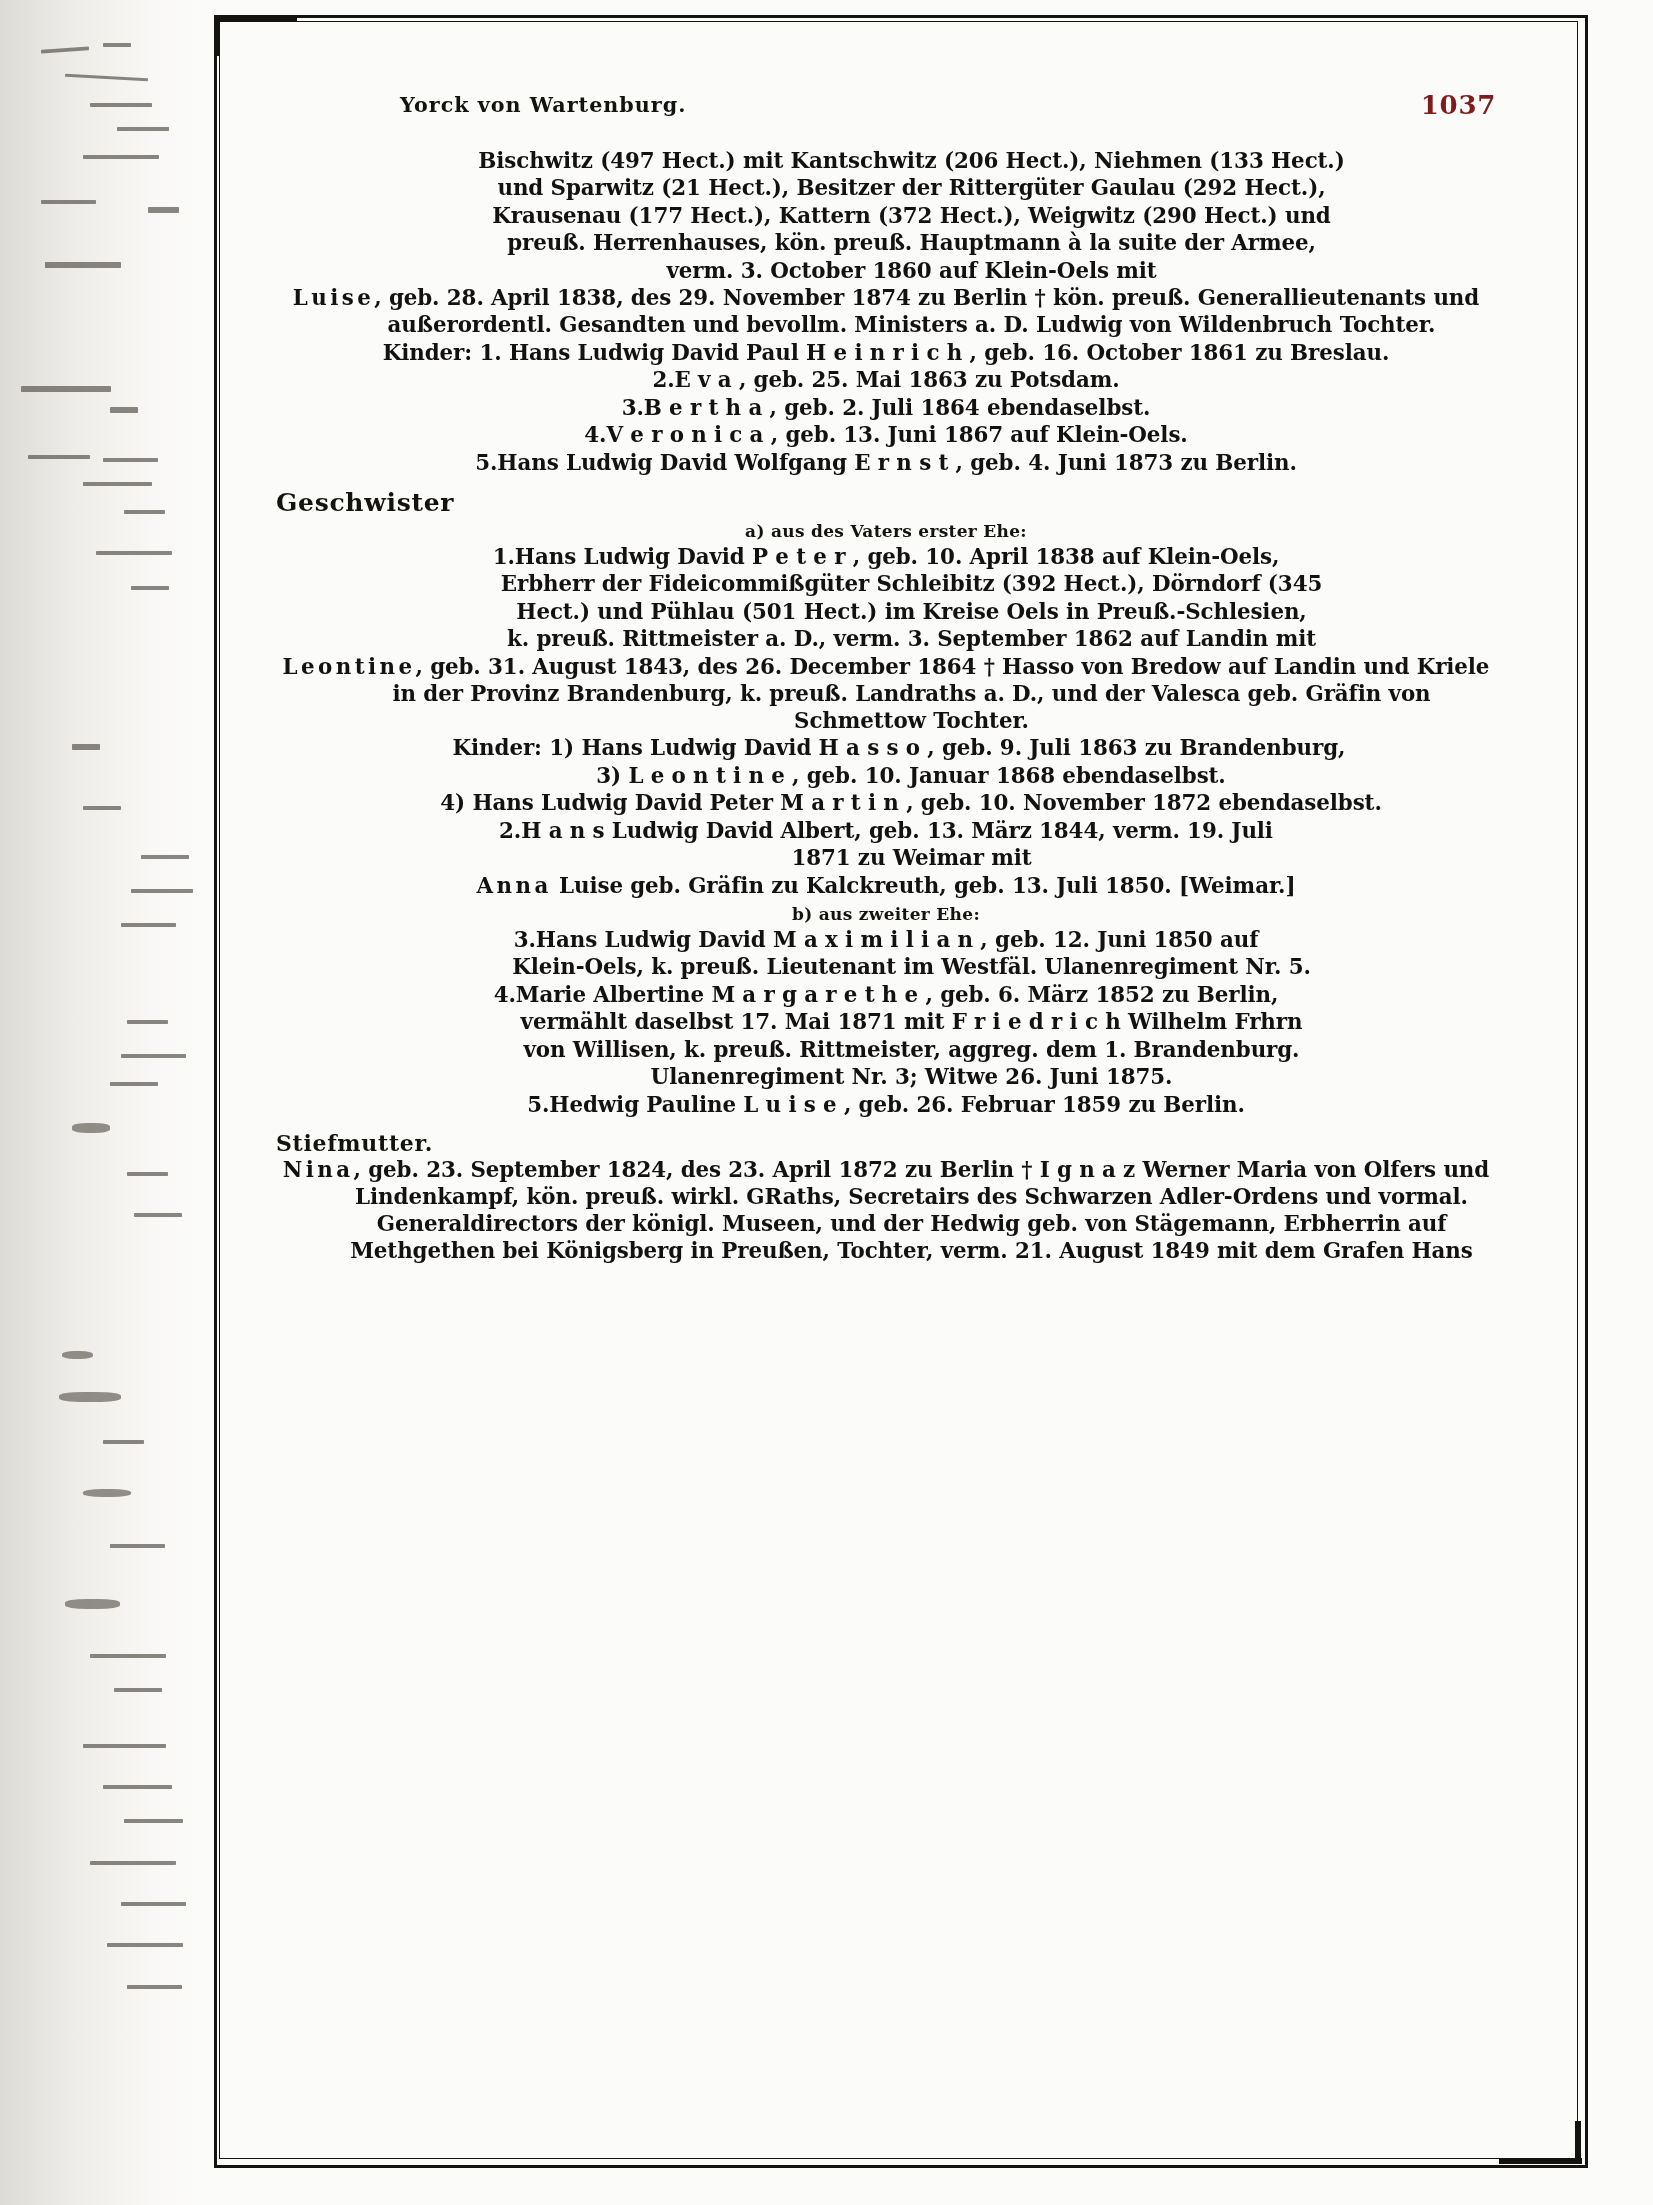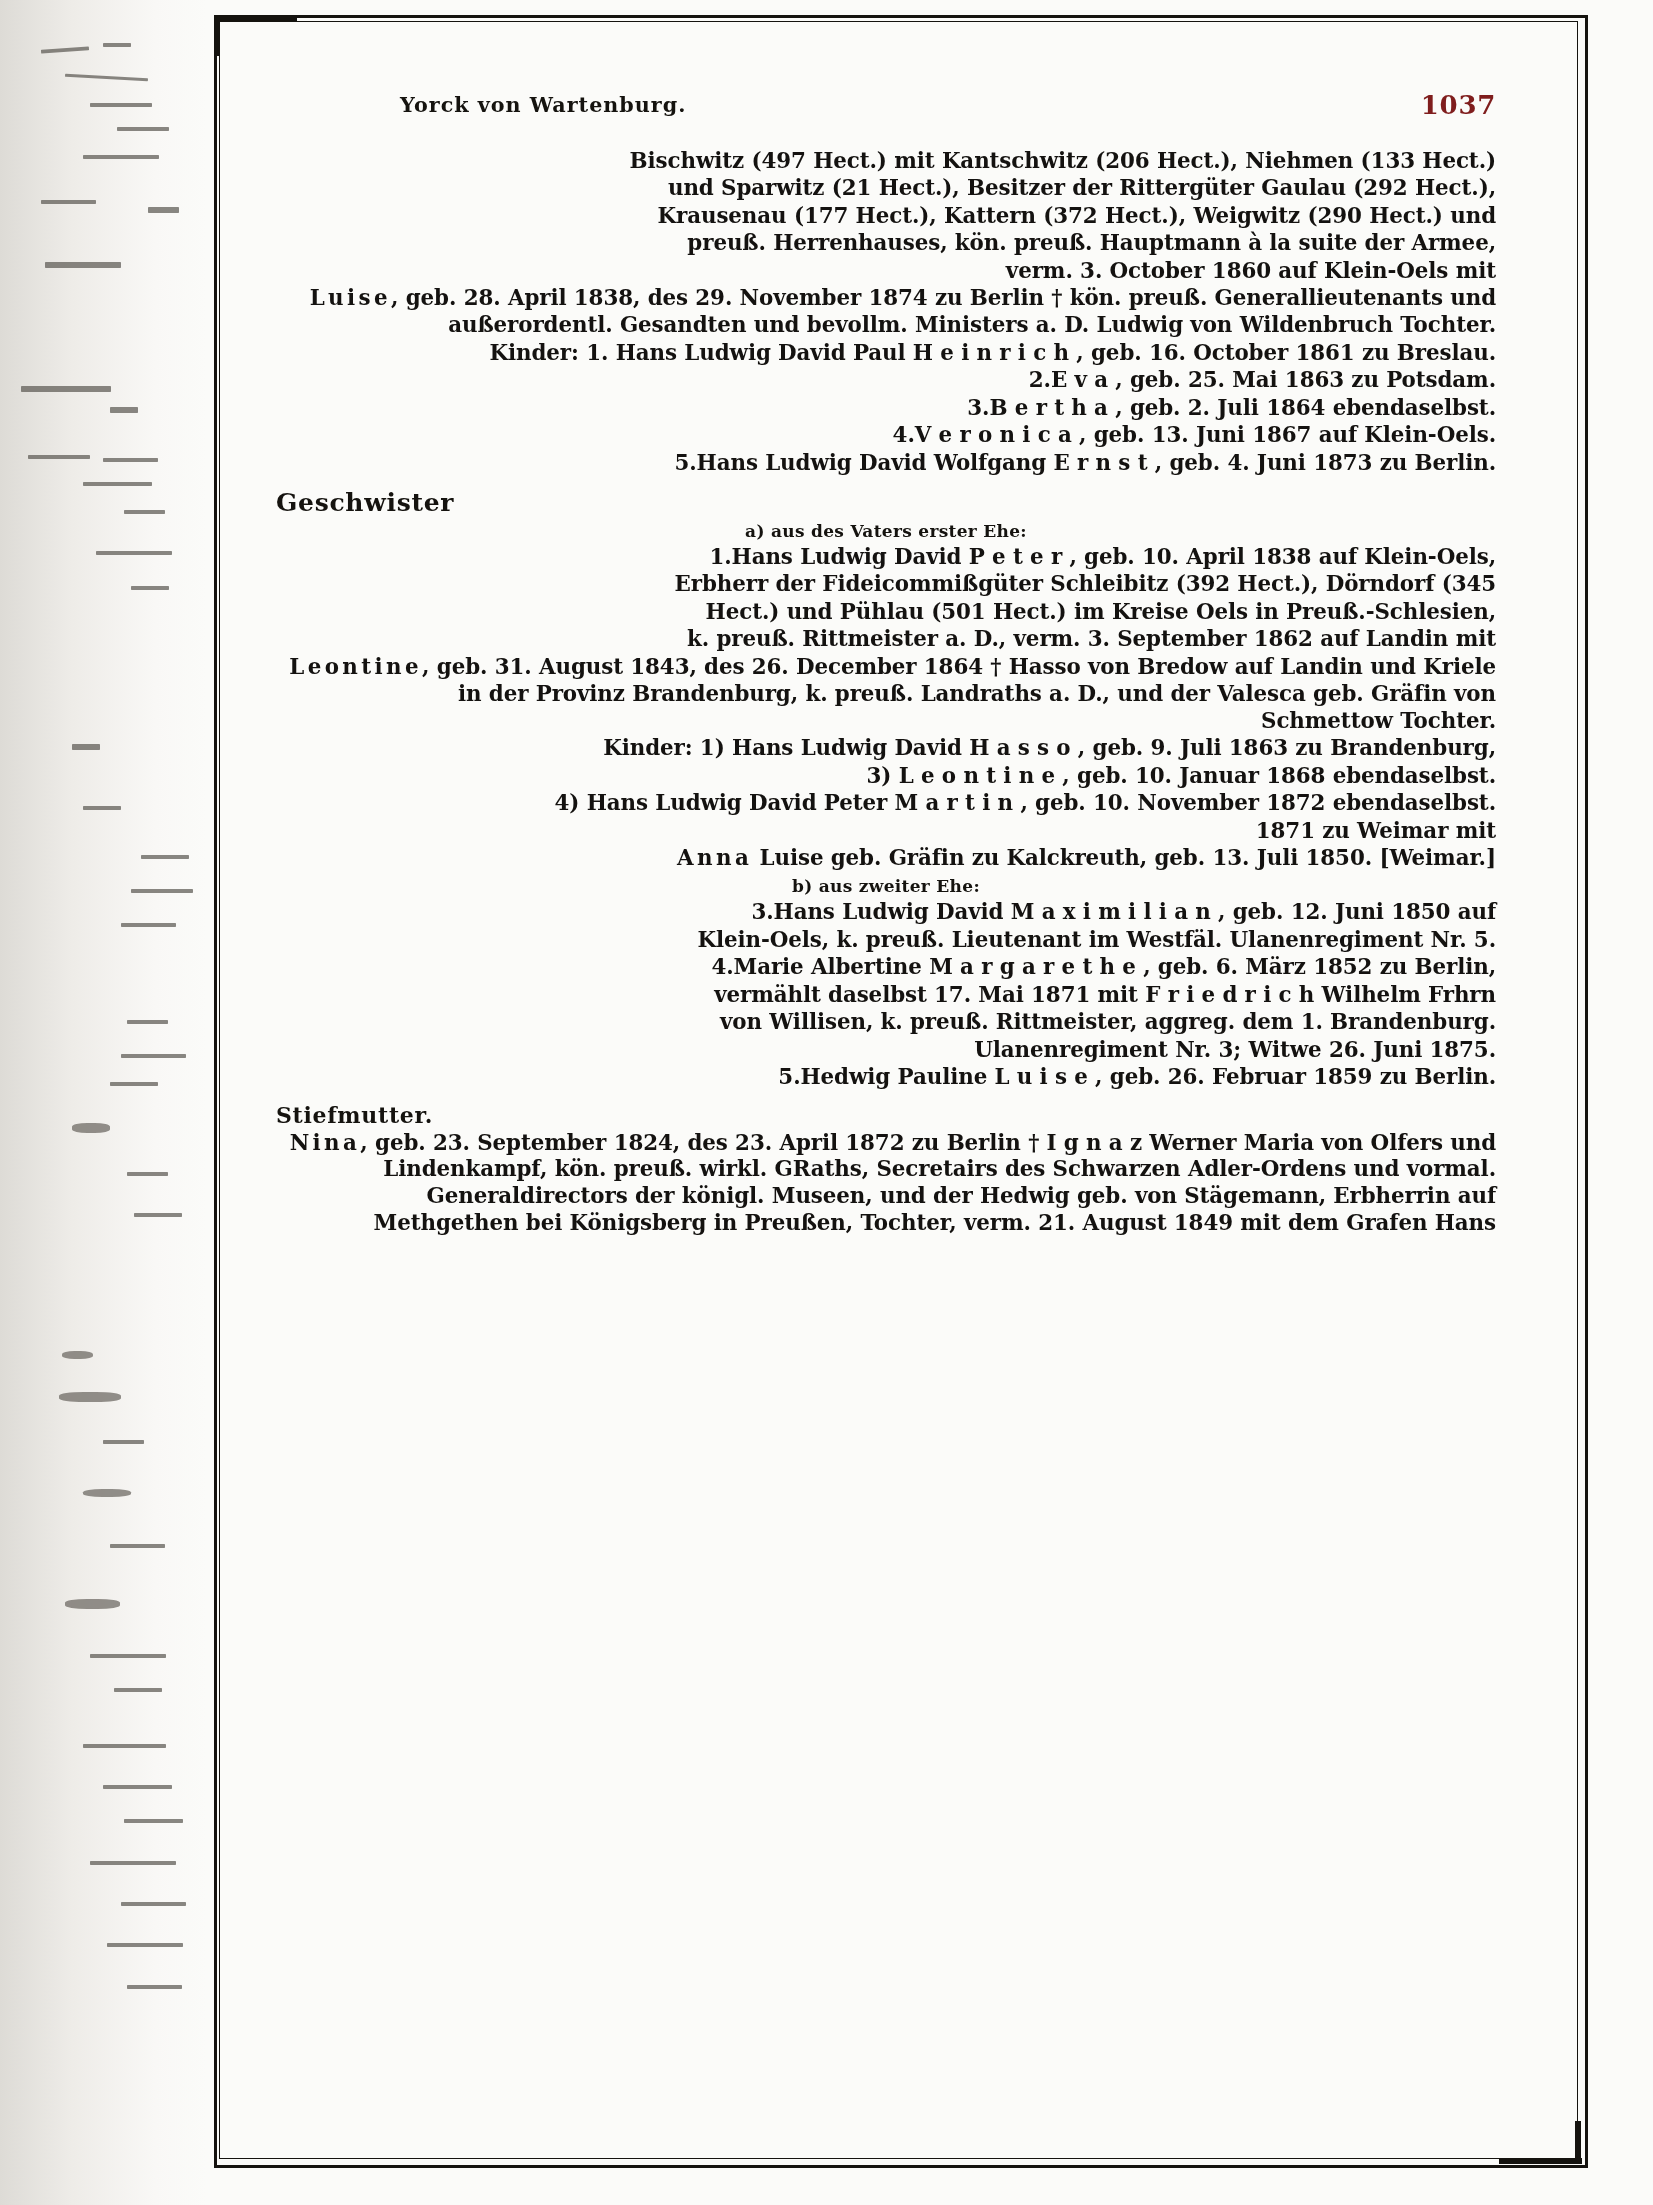--- a/index.html
+++ b/index.html
@@ -95,21 +95,21 @@
   }
 
   
   p.bodytext {
     margin: 0 0 0.7px 0;
     font-size: 21.4px;
     line-height: 1.255;
     font-weight: 700;
     letter-spacing: -0.1px;
     color: #141210;
-    text-align: right;
+    text-align: center;
   }
   .hang {
     padding-left: 51px;
     text-indent: -51px;
   }
   .hang2 {
     padding-left: 77px;
     text-indent: -51px;
   }
   .hang3 {
@@ -254,20 +254,21 @@
       <p class="bodytext indent-blk">k. preuß. Rittmeister a. D., verm. 3. September 1862 auf Landin mit</p>
 
       <p class="bodytext hang"><span class="sp">Leontine</span><span>, geb. 31. August 1843, des 26. December 1864 † Hasso von Bredow auf Landin und Kriele in der Provinz Brandenburg, k. preuß. Landraths a. D., und der Valesca geb. Gräfin von Schmettow Tochter.</span></p>
 
       <p class="bodytext hang2"><span>Kinder:</span>&nbsp;<span>1)</span> <span>Hans Ludwig David H a s s o , geb. 9. Juli 1863 zu Brandenburg,</span></p>
       <p class="bodytext hang3"><span>3)</span> <span>L e o n t i n e , geb. 10. Januar 1868 ebendaselbst.</span></p>
       <p class="bodytext hang3"><span>4)</span> <span>Hans Ludwig David Peter M a r t i n , geb. 10. November 1872 ebendaselbst.</span></p>
     </div>
 
     <div>
+      <p class="bodytext hang"><span>2.</span><span>H a n s  Ludwig David Albert, geb. 13. März 1844, verm. 19. Juli</span></p>
       <p class="bodytext indent-blk">1871 zu Weimar mit</p>
       <p class="bodytext hang"><span class="sp">Anna</span><span> Luise geb. Gräfin zu Kalckreuth, geb. 13. Juli 1850. [Weimar.]</span></p>
     </div>
 
     <h3 class="subsection">b) aus zweiter Ehe:</h3>
 
     <div>
       <p class="bodytext hang"><span>3.</span><span>Hans Ludwig David M a x i m i l i a n , geb. 12. Juni 1850 auf</span></p>
       <p class="bodytext indent-blk">Klein-Oels, k. preuß. Lieutenant im Westfäl. Ulanenregiment Nr. 5.</p>
     </div>

